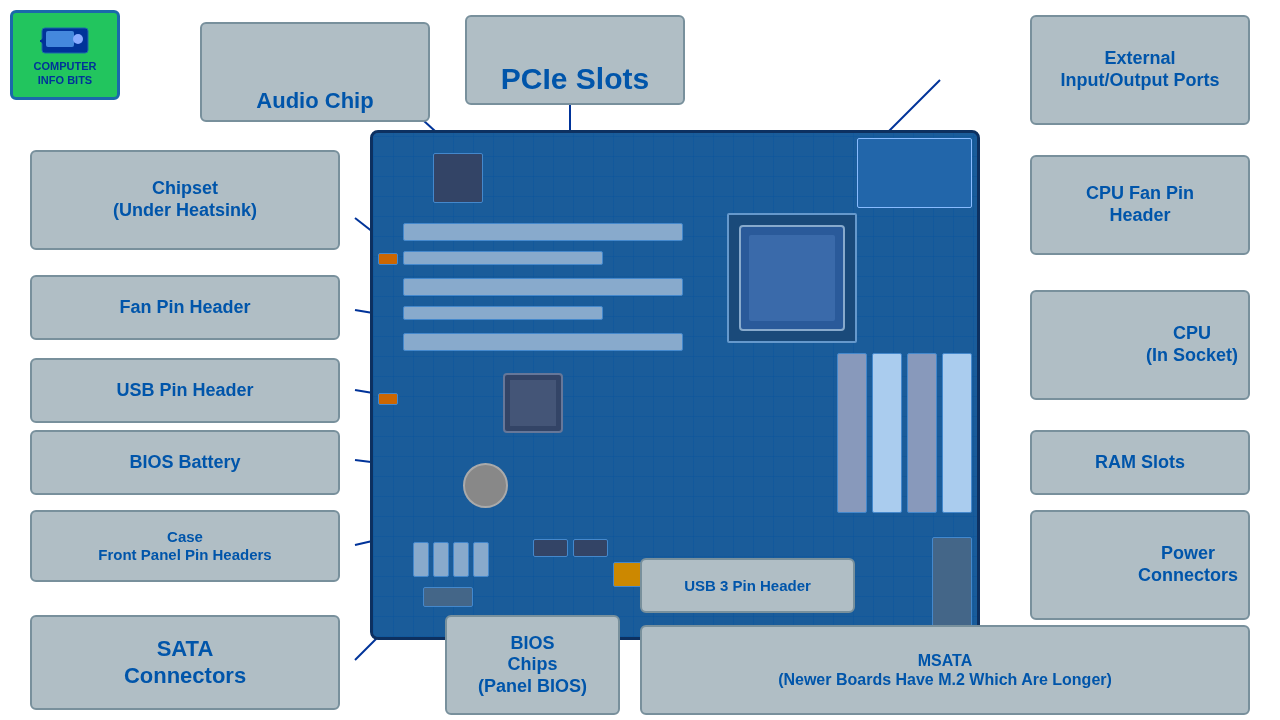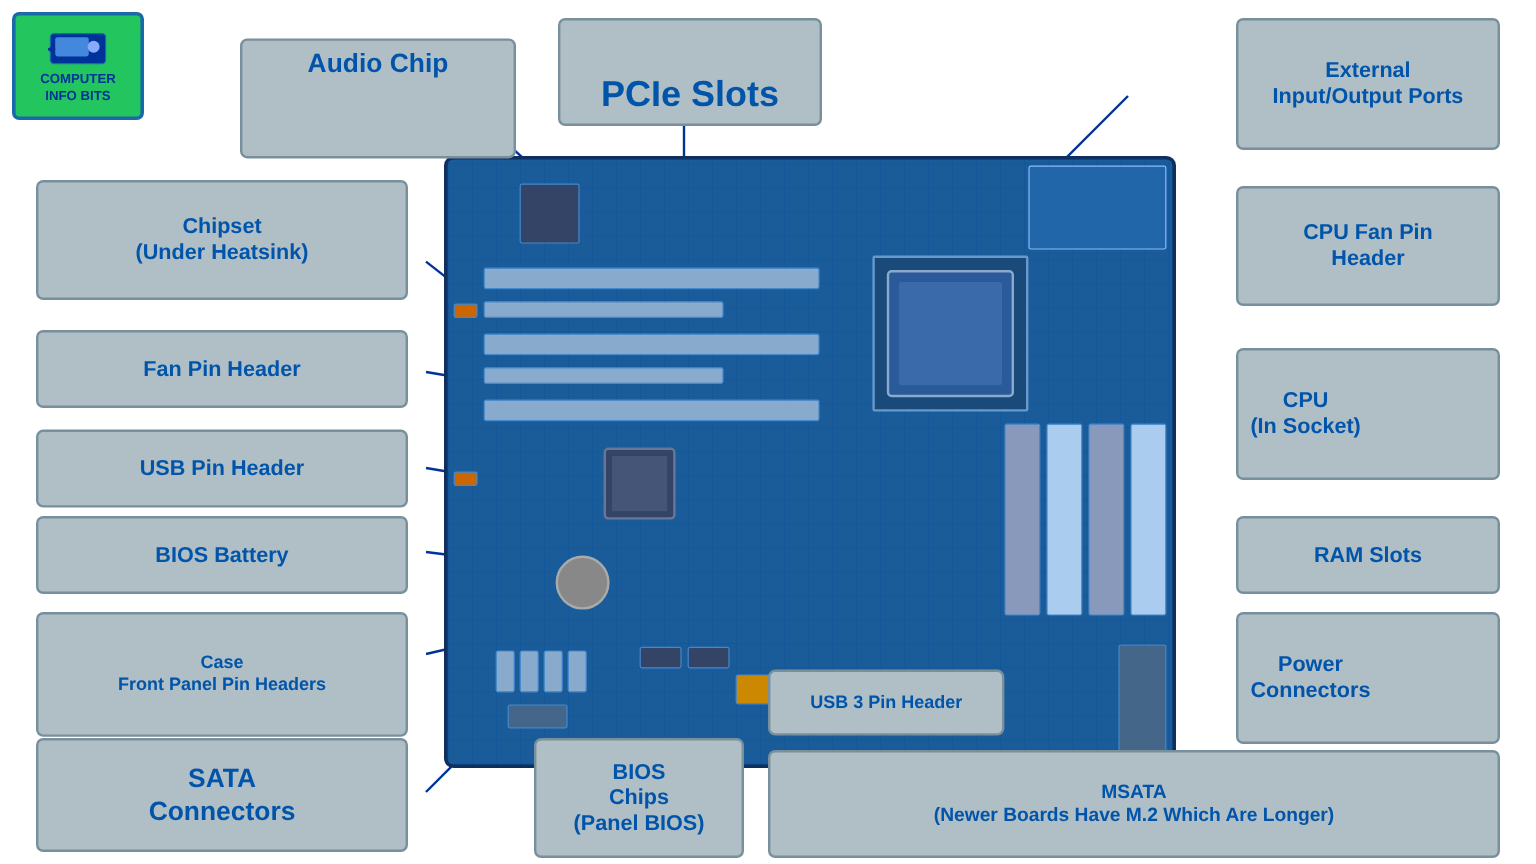--- a/index.html
+++ b/index.html
@@ -196,21 +196,21 @@
 
   <div class="comp" style="left:60px;top:20px;width:50px;height:50px;background:#334466;"></div>
 
   <div class="comp" style="left:160px;bottom:80px;width:35px;height:18px;background:#334466;"></div>
   <div class="comp" style="left:200px;bottom:80px;width:35px;height:18px;background:#334466;"></div>
 
   <div class="comp" style="left:5px;top:120px;width:20px;height:12px;background:#cc6600;"></div>
   <div class="comp" style="left:5px;top:260px;width:20px;height:12px;background:#cc6600;"></div>
 </div>
 
-<div class="label-box large-text" style="left:200px;top:22px;width:230px;height:100px;display:flex;align-items:flex-start;justify-content:center;margin-top:10px;">
+<div class="label-box large-text" style="left:200px;top:22px;width:230px;height:100px;display:flex;align-items:flex-end;justify-content:center;">
   <span>Audio Chip</span>
 </div>
 
 <div class="label-box" style="left:465px;top:15px;width:220px;height:90px;display:flex;align-items:flex-end;justify-content:center;font-size:30px;font-weight:900;">
   <span>PCIe Slots</span>
 </div>
 
 <div class="label-box medium-text" style="right:30px;top:15px;width:220px;height:110px;display:flex;align-items:center;justify-content:center;">
   <span style="white-space:pre-line">External
 Input/Output Ports</span>
@@ -223,58 +223,58 @@
 
 <div class="label-box medium-text" style="right:30px;top:155px;width:220px;height:100px;display:flex;align-items:center;justify-content:center;">
   <span style="white-space:pre-line">CPU Fan Pin
 Header</span>
 </div>
 
 <div class="label-box medium-text" style="left:30px;top:275px;width:310px;height:65px;display:flex;align-items:center;justify-content:center;">
   <span>Fan Pin Header</span>
 </div>
 
-<div class="label-box medium-text" style="right:30px;top:290px;width:220px;height:110px;display:flex;align-items:center;justify-content:flex-start;">
+<div class="label-box medium-text" style="right:30px;top:290px;width:220px;height:110px;display:flex;align-items:center;justify-content:flex-end;">
   <span style="white-space:pre-line">CPU
 (In Socket)</span>
 </div>
 
 <div class="label-box medium-text" style="left:30px;top:358px;width:310px;height:65px;display:flex;align-items:center;justify-content:center;">
   <span>USB Pin Header</span>
 </div>
 
 <div class="label-box medium-text" style="left:30px;top:430px;width:310px;height:65px;display:flex;align-items:center;justify-content:center;">
   <span>BIOS Battery</span>
 </div>
 
 <div class="label-box medium-text" style="right:30px;top:430px;width:220px;height:65px;display:flex;align-items:center;justify-content:center;">
   <span>RAM Slots</span>
 </div>
 
-<div class="label-box small-text" style="left:30px;top:510px;width:310px;height:104px;display:flex;align-items:center;justify-content:center;">
+<div class="label-box small-text" style="left:30px;top:510px;width:310px;height:72px;display:flex;align-items:center;justify-content:center;">
   <span style="white-space:pre-line">Case
 Front Panel Pin Headers</span>
 </div>
 
-<div class="label-box medium-text" style="right:30px;top:510px;width:220px;height:110px;display:flex;align-items:center;justify-content:flex-start;">
+<div class="label-box medium-text" style="right:30px;top:510px;width:220px;height:110px;display:flex;align-items:center;justify-content:flex-end;">
   <span style="white-space:pre-line">Power
 Connectors</span>
 </div>
 
 <div class="label-box large-text" style="left:30px;top:615px;width:310px;height:95px;display:flex;align-items:center;justify-content:center;">
   <span style="white-space:pre-line">SATA
 Connectors</span>
 </div>
 
 <div class="label-box medium-text" style="left:445px;top:615px;width:175px;height:100px;display:flex;align-items:center;justify-content:center;">
   <span style="white-space:pre-line">BIOS
 Chips
 (Panel BIOS)</span>
 </div>
 
-<div class="label-box small-text" style="left:640px;top:558px;width:197px;height:55px;display:flex;align-items:center;justify-content:center;">
+<div class="label-box small-text" style="left:640px;top:558px;width:215px;height:55px;display:flex;align-items:center;justify-content:center;">
   <span>USB 3 Pin Header</span>
 </div>
 
 <div class="label-box" style="left:640px;top:625px;width:610px;height:90px;display:flex;align-items:center;justify-content:center;font-size:16px;">
   <span style="white-space:pre-line">MSATA
 (Newer Boards Have M.2 Which Are Longer)</span>
 </div>
 
 </body></html>

